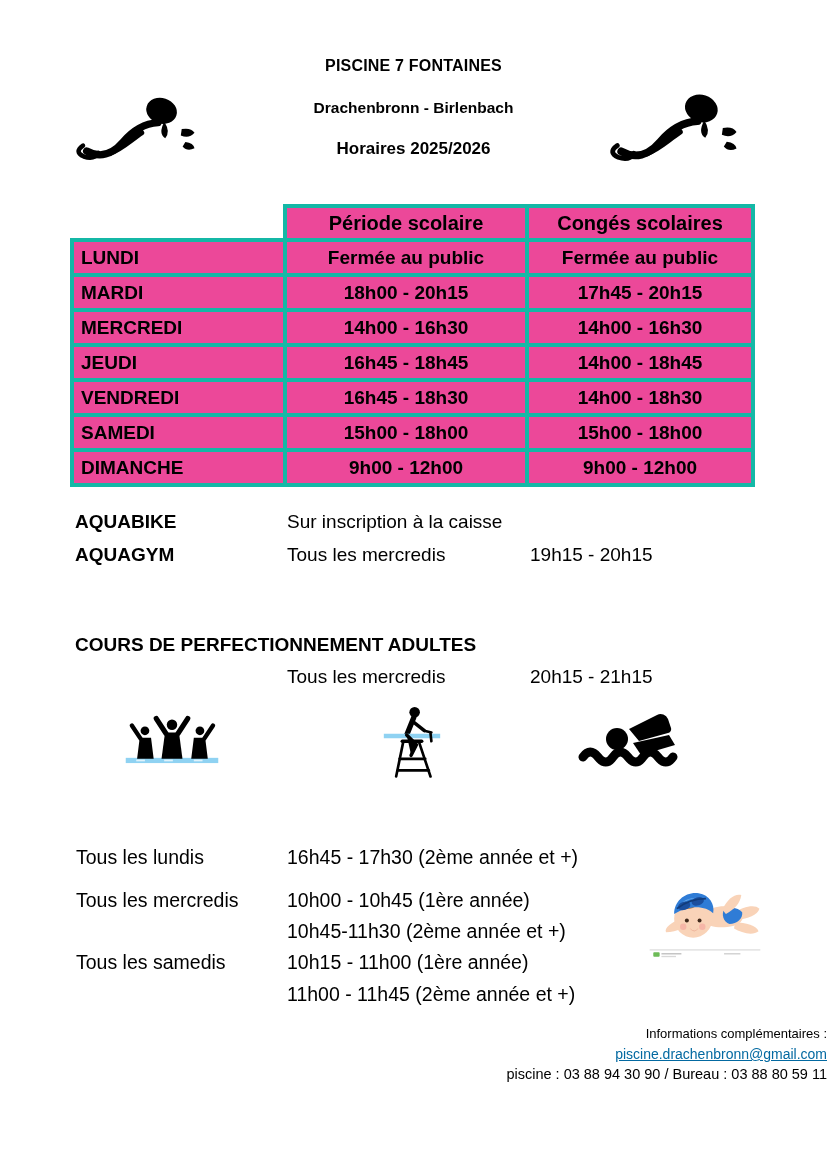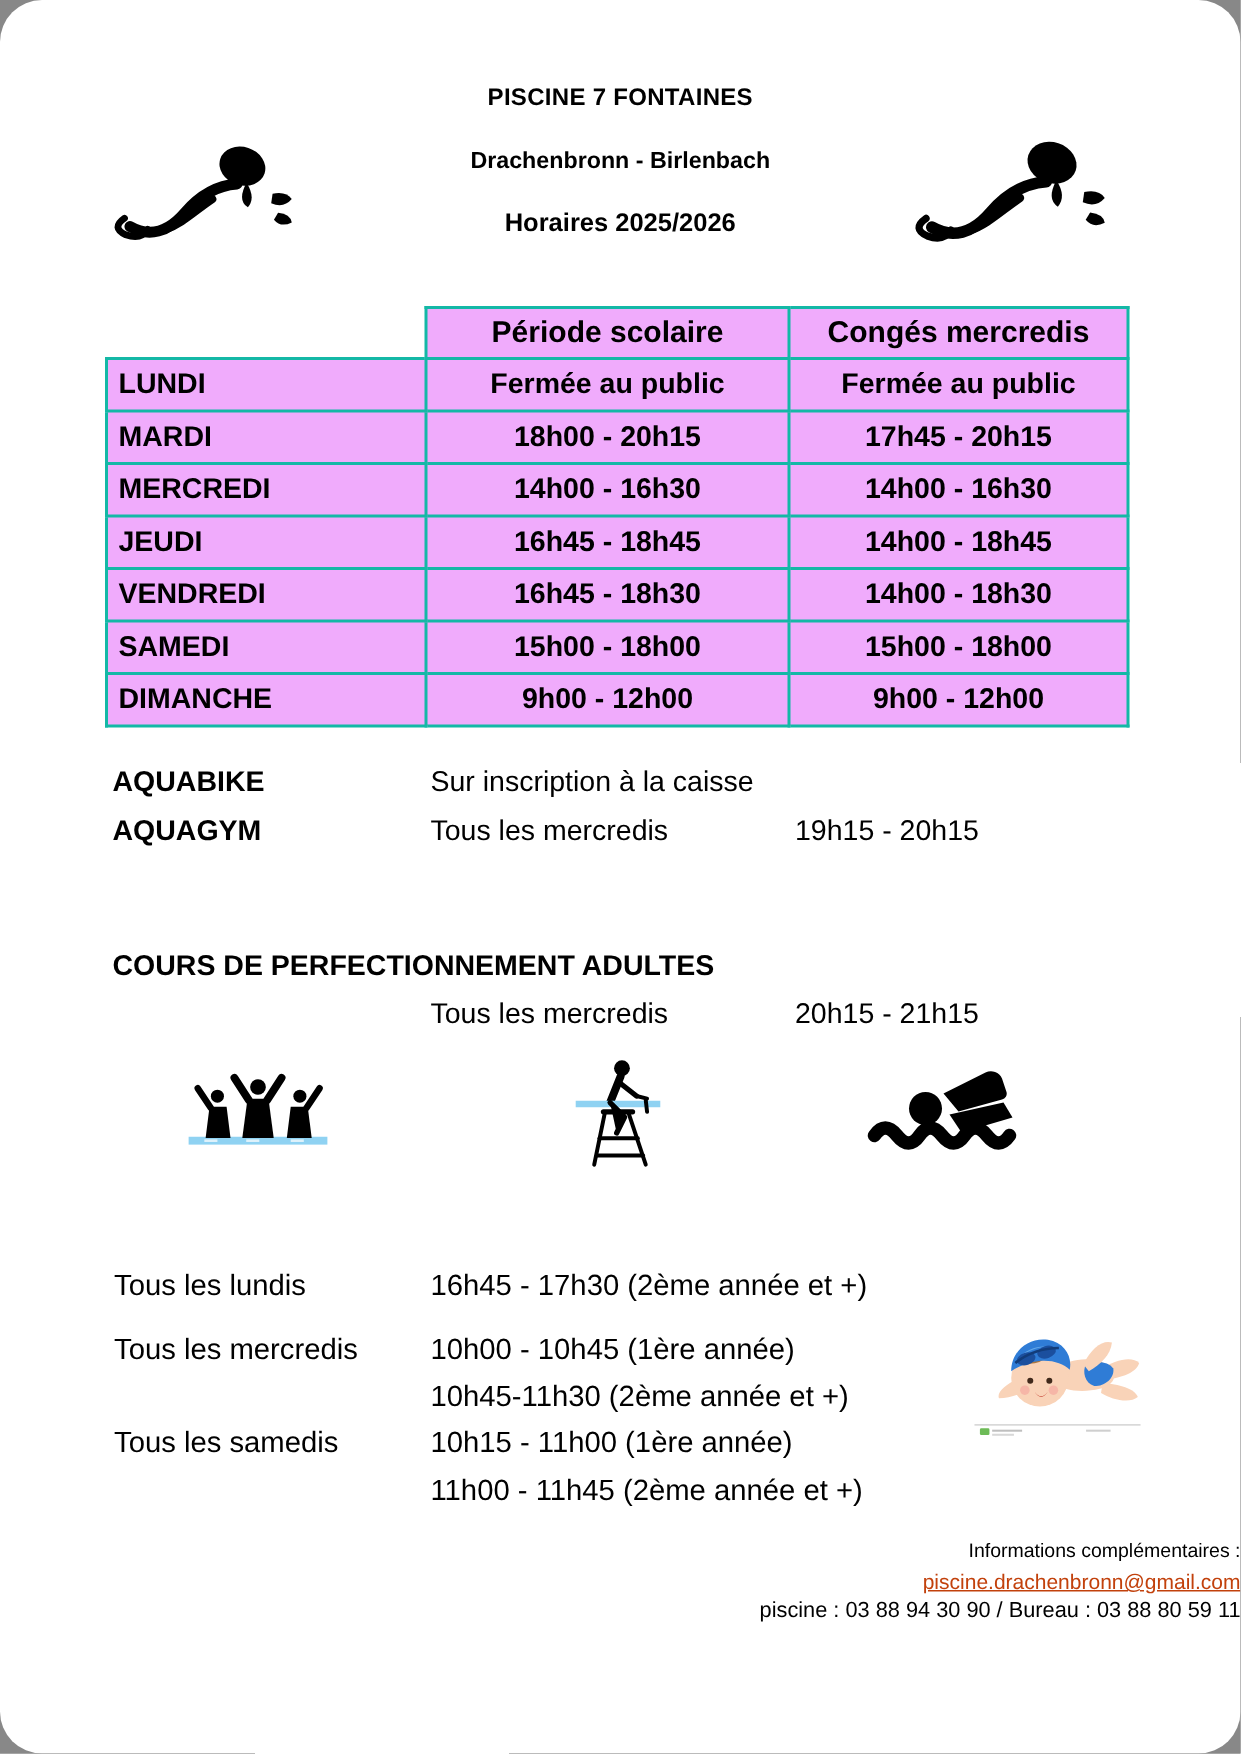--- a/index.html
+++ b/index.html
@@ -6,39 +6,38 @@
   html, body { background: #888; }
   #page {
     position: relative;
     width: 827px;
     height: 1169px;
     margin: 0 auto;
     background: #ffffff;
     font-family: "Liberation Sans", sans-serif;
     color: #000000;
     overflow: hidden;
-    border-radius: 28px;
   }
   .abs { position: absolute; }
   
   .title { left: 0; width: 827px; text-align: center; font-weight: bold; }
   #title1 { top: 57px;  font-size: 16px; letter-spacing: 0.2px; }
   #title2 { top: 99px;  font-size: 15.5px; }
   #title3 { top: 139px; font-size: 17px; }
   
   #schedule { left: 70px; top: 204px; border-collapse: collapse; table-layout: fixed; }
   #schedule th, #schedule td {
-    border: 2px solid #14b8a6;
+    border: 4px solid #14b8a6;
     font-weight: bold;
     font-size: 19px;
     height: 35px;
     padding: 0;
     text-align: center;
     vertical-align: middle;
-    background: #f0abfc;
+    background: #ec4899;
   }
   #schedule th { font-size: 20px; height: 34px; }
   #schedule th.empty { border: none; background: transparent; }
   #schedule col.c-day  { width: 213px; }
   #schedule col.c-per  { width: 242px; }
   #schedule col.c-con  { width: 226px; }
   #schedule td.day { text-align: left; padding-left: 7px; }
   
   .line { left: 75px; width: 720px; height: 26px; font-size: 19px; }
   .line .lbl  { position: absolute; left: 0;    font-weight: bold; white-space: nowrap; }
@@ -46,21 +45,21 @@
   .line .time { position: absolute; left: 455px; white-space: nowrap; }
   .heading { left: 75px; font-size: 19px; font-weight: bold; white-space: nowrap; }
   
   .school-row { left: 76px; width: 700px; height: 26px; font-size: 19.5px; }
   .school-row .lbl  { position: absolute; left: 0;    white-space: nowrap; }
   .school-row .time { position: absolute; left: 211px; white-space: nowrap; }
   
   .footer { left: 0; width: 827px; text-align: right; }
   #footer-info   { top: 1026px; font-size: 13px; }
   #footer-email  { top: 1046px; font-size: 14px; }
-  #footer-email a { color: #c2410c; text-decoration: underline; }
+  #footer-email a { color: #0369a1; text-decoration: underline; }
   #footer-phones { top: 1066px; font-size: 14.5px; }
   svg { display: block; }
 </style>
 </head>
 <body>
 
 <div id="page">
 
   <div class="abs title" id="title1">PISCINE 7 FONTAINES</div>
   <div class="abs title" id="title2">Drachenbronn - Birlenbach</div>
@@ -92,21 +91,21 @@
   <table id="schedule" class="abs">
     <colgroup>
         <col class="c-day">
         <col class="c-per">
         <col class="c-con">
       </colgroup>
     <tbody>
         <tr>
       <th class="empty"></th>
       <th>Période scolaire</th>
-      <th>Congés mercredis</th>
+      <th>Congés scolaires</th>
     </tr>
     <tr>
       <td class="day">LUNDI</td>
       <td>Fermée au public</td>
       <td>Fermée au public</td>
     </tr>
     <tr>
       <td class="day">MARDI</td>
       <td>18h00 - 20h15</td>
       <td>17h45 - 20h15</td>

